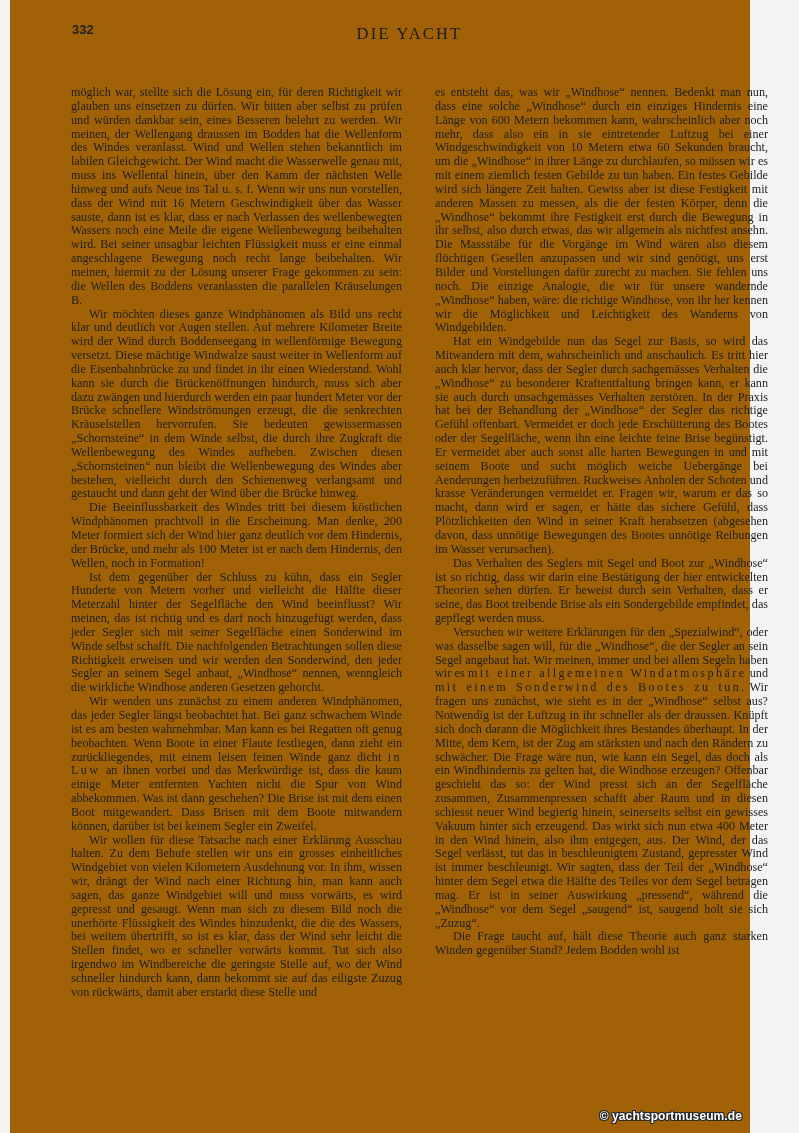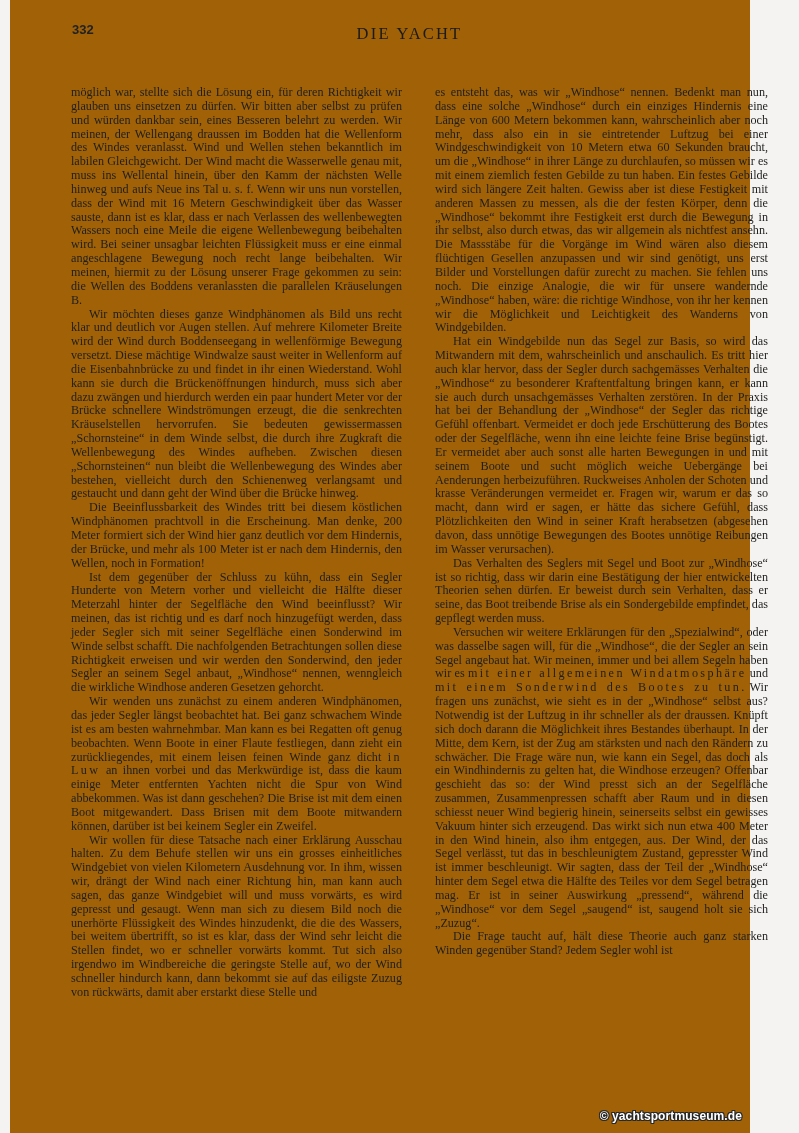--- a/index.html
+++ b/index.html
@@ -108,17 +108,17 @@
     <p>Ist dem gegenüber der Schluss zu kühn, dass ein Segler Hunderte von Metern vorher und vielleicht die Hälfte dieser Meterzahl hinter der Segelfläche den Wind beeinflusst? Wir meinen, das ist richtig und es darf noch hinzugefügt werden, dass jeder Segler sich mit seiner Segelfläche einen Sonderwind im Winde selbst schafft. Die nachfolgenden Betrachtungen sollen diese Richtigkeit erweisen und wir werden den Sonderwind, den jeder Segler an seinem Segel anbaut, „Windhose“ nennen, wenngleich die wirkliche Windhose anderen Gesetzen gehorcht.</p>
     <p>Wir wenden uns zunächst zu einem anderen Windphänomen, das jeder Segler längst beobachtet hat. Bei ganz schwachem Winde ist es am besten wahrnehmbar. Man kann es bei Regatten oft genug beobachten. Wenn Boote in einer Flaute festliegen, dann zieht ein zurückliegendes, mit einem leisen feinen Winde ganz dicht <span class="spaced">in Luw</span> an ihnen vorbei und das Merkwürdige ist, dass die kaum einige Meter entfernten Yachten nicht die Spur von Wind abbekommen. Was ist dann geschehen? Die Brise ist mit dem einen Boot mitgewandert. Dass Brisen mit dem Boote mitwandern können, darüber ist bei keinem Segler ein Zweifel.</p>
     <p>Wir wollen für diese Tatsache nach einer Erklärung Ausschau halten. Zu dem Behufe stellen wir uns ein grosses einheitliches Windgebiet von vielen Kilometern Ausdehnung vor. In ihm, wissen wir, drängt der Wind nach einer Richtung hin, man kann auch sagen, das ganze Windgebiet will und muss vorwärts, es wird gepresst und gesaugt. Wenn man sich zu diesem Bild noch die unerhörte Flüssigkeit des Windes hinzudenkt, die die des Wassers, bei weitem übertrifft, so ist es klar, dass der Wind sehr leicht die Stellen findet, wo er schneller vorwärts kommt. Tut sich also irgendwo im Windbereiche die geringste Stelle auf, wo der Wind schneller hindurch kann, dann bekommt sie auf das eiligste Zuzug von rückwärts, damit aber erstarkt diese Stelle und</p>
   </div>
 
   <div class="column col-right">
     <p class="cont">es entsteht das, was wir „Windhose“ nennen. Bedenkt man nun, dass eine solche „Windhose“ durch ein einziges Hindernis eine Länge von 600 Metern bekommen kann, wahrscheinlich aber noch mehr, dass also ein in sie eintretender Luftzug bei einer Windgeschwindigkeit von 10 Metern etwa 60 Sekunden braucht, um die „Windhose“ in ihrer Länge zu durchlaufen, so müssen wir es mit einem ziemlich festen Gebilde zu tun haben. Ein festes Gebilde wird sich längere Zeit halten. Gewiss aber ist diese Festigkeit mit anderen Massen zu messen, als die der festen Körper, denn die „Windhose“ bekommt ihre Festigkeit erst durch die Bewegung in ihr selbst, also durch etwas, das wir allgemein als nichtfest ansehn. Die Massstäbe für die Vorgänge im Wind wären also diesem flüchtigen Gesellen anzupassen und wir sind genötigt, uns erst Bilder und Vorstellungen dafür zurecht zu machen. Sie fehlen uns noch. Die einzige Analogie, die wir für unsere wandernde „Windhose“ haben, wäre: die richtige Windhose, von ihr her kennen wir die Möglichkeit und Leichtigkeit des Wanderns von Windgebilden.</p>
     <p>Hat ein Windgebilde nun das Segel zur Basis, so wird das Mitwandern mit dem, wahrscheinlich und anschaulich. Es tritt hier auch klar hervor, dass der Segler durch sachgemässes Verhalten die „Windhose“ zu besonderer Kraftentfaltung bringen kann, er kann sie auch durch unsachgemässes Verhalten zerstören. In der Praxis hat bei der Behandlung der „Windhose“ der Segler das richtige Gefühl offenbart. Vermeidet er doch jede Erschütterung des Bootes oder der Segelfläche, wenn ihn eine leichte feine Brise begünstigt. Er vermeidet aber auch sonst alle harten Bewegungen in und mit seinem Boote und sucht möglich weiche Uebergänge bei Aenderungen herbeizuführen. Ruckweises Anholen der Schoten und krasse Veränderungen vermeidet er. Fragen wir, warum er das so macht, dann wird er sagen, er hätte das sichere Gefühl, dass Plötzlichkeiten den Wind in seiner Kraft herabsetzen (abgesehen davon, dass unnötige Bewegungen des Bootes unnötige Reibungen im Wasser verursachen).</p>
     <p>Das Verhalten des Seglers mit Segel und Boot zur „Windhose“ ist so richtig, dass wir darin eine Bestätigung der hier entwickelten Theorien sehen dürfen. Er beweist durch sein Verhalten, dass er seine, das Boot treibende Brise als ein Sondergebilde empfindet, das gepflegt werden muss.</p>
     <p>Versuchen wir weitere Erklärungen für den „Spezialwind“, oder was dasselbe sagen will, für die „Windhose“, die der Segler an sein Segel angebaut hat. Wir meinen, immer und bei allem Segeln haben wir es <span class="spaced">mit einer allgemeinen Windatmosphäre</span> und <span class="spaced">mit einem Sonderwind des Bootes zu tun</span>. Wir fragen uns zunächst, wie sieht es in der „Windhose“ selbst aus? Notwendig ist der Luftzug in ihr schneller als der draussen. Knüpft sich doch darann die Möglichkeit ihres Bestandes überhaupt. In der Mitte, dem Kern, ist der Zug am stärksten und nach den Rändern zu schwächer. Die Frage wäre nun, wie kann ein Segel, das doch als ein Windhindernis zu gelten hat, die Windhose erzeugen? Offenbar geschieht das so: der Wind presst sich an der Segelfläche zusammen, Zusammenpressen schafft aber Raum und in diesen schiesst neuer Wind begierig hinein, seinerseits selbst ein gewisses Vakuum hinter sich erzeugend. Das wirkt sich nun etwa 400 Meter in den Wind hinein, also ihm entgegen, aus. Der Wind, der das Segel verlässt, tut das in beschleunigtem Zustand, gepresster Wind ist immer beschleunigt. Wir sagten, dass der Teil der „Windhose“ hinter dem Segel etwa die Hälfte des Teiles vor dem Segel betragen mag. Er ist in seiner Auswirkung „pressend“, während die „Windhose“ vor dem Segel „saugend“ ist, saugend holt sie sich „Zuzug“.</p>
-    <p>Die Frage taucht auf, hält diese Theorie auch ganz starken Winden gegenüber Stand? Jedem Segler wohl ist</p>
+    <p>Die Frage taucht auf, hält diese Theorie auch ganz starken Winden gegenüber Stand? Jedem Bodden wohl ist</p>
   </div>
 
   <div class="watermark">© yachtsportmuseum.de</div>
 </div>
 
 </body></html>

